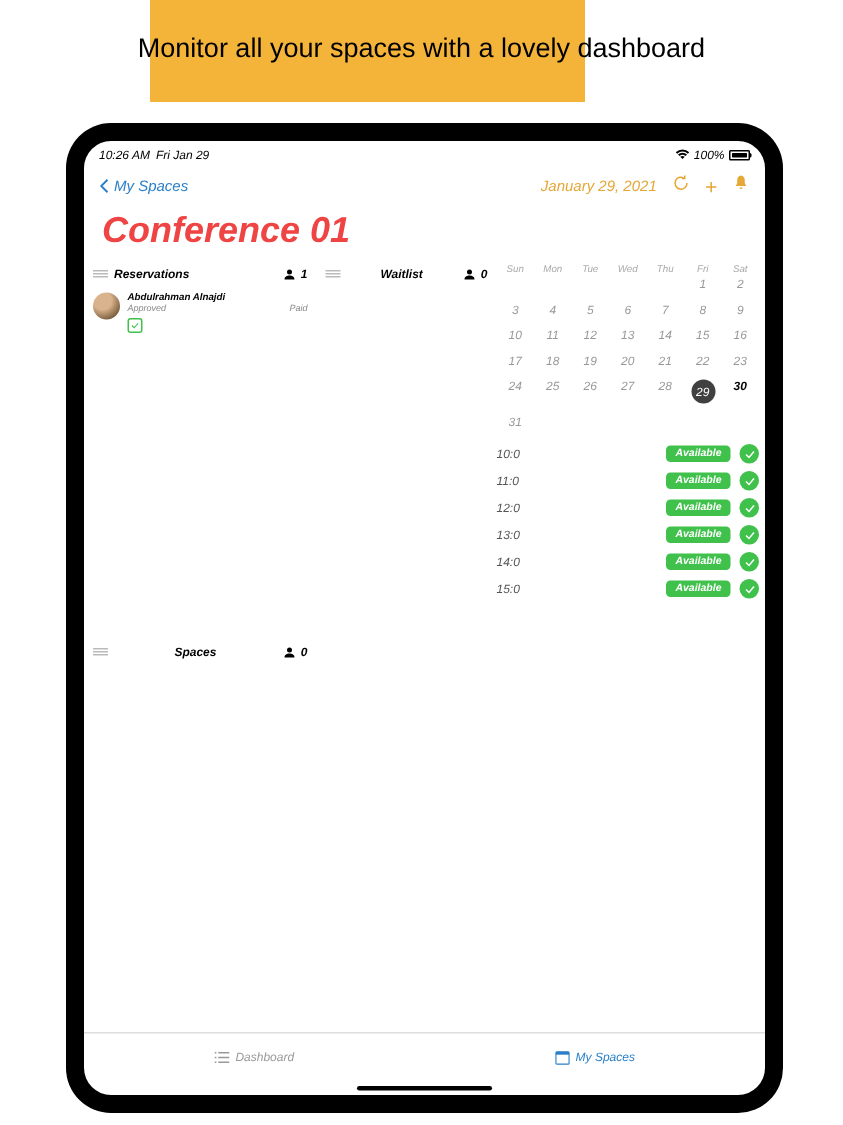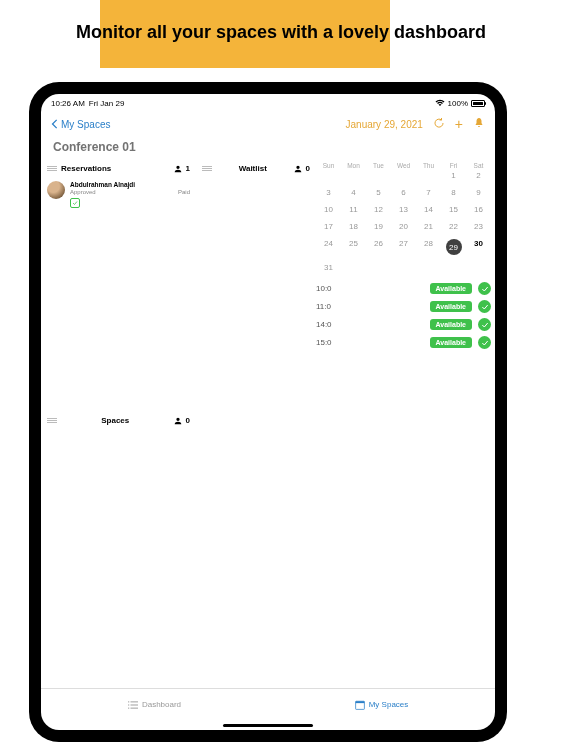--- a/index.html
+++ b/index.html
@@ -1,39 +1,39 @@
 <!DOCTYPE html>
 <html><head>
 <meta charset="utf-8">
 <style>
   * { box-sizing: border-box; margin: 0; padding: 0; }
   html, body { width: 562px; height: 750px; font-family: -apple-system, Helvetica, Arial, sans-serif; background: #fff; }
   .page { width: 562px; height: 750px; position: relative; background: #fff; overflow: hidden; }
   .marketing-banner { position: absolute; top: 0; left: 100px; width: 290px; height: 68px; background: #F4B43A; z-index: 0; }
-  .marketing-text { position: absolute; top: 22px; left: 0; width: 562px; text-align: center; font-size: 18px; font-weight: 700; color: #000; z-index: 1; }
-  .device { position: absolute; top: 82px; left: 29px; width: 478px; height: 660px; background: #000; border-radius: 30px; padding: 12px; }
+  .marketing-text { position: absolute; top: 22px; left: 0; width: 562px; text-align: center; font-size: 18px; font-weight: 400; color: #000; z-index: 1; }
+  .device { position: absolute; top: 82px; left: 44px; width: 478px; height: 660px; background: #000; border-radius: 30px; padding: 12px; font-style: italic; }
   .screen { width: 100%; height: 100%; background: #fff; border-radius: 18px; overflow: hidden; display: flex; flex-direction: column; position: relative; }
   
   .status-bar { height: 18px; display: flex; align-items: center; font-size: 8px; color: #000; padding: 0 10px; }
   .status-left { display: flex; gap: 4px; }
   .status-right { margin-left: auto; display: flex; align-items: center; gap: 3px; }
   .wifi-svg { width: 10px; height: 8px; }
   .batt { width: 14px; height: 7px; border: 0.8px solid #000; border-radius: 1px; position: relative; }
   .batt::after { content: ''; position: absolute; right: -2px; top: 1.5px; width: 1px; height: 3px; background: #000; border-radius: 0 1px 1px 0; }
   .batt-fill { position: absolute; inset: 1px; background: #000; border-radius: 0.5px; }
   
   .nav { height: 24px; display: flex; align-items: center; padding: 0 10px; }
   .nav-back { display: flex; align-items: center; color: #2A7FC8; font-size: 10px; gap: 2px; }
   .nav-right { margin-left: auto; display: flex; align-items: center; gap: 10px; }
   .nav-date { color: #E5A736; font-size: 10px; margin-left: 12px; }
   .nav-icon { color: #E5A736; }
   .plus { font-size: 14px; font-weight: 300; }
   .bell-svg { width: 12px; height: 12px; fill: #E5A736; }
   .refresh-svg { width: 12px; height: 12px; stroke: #E5A736; fill: none; stroke-width: 2; }
-  .title { color: #737373; font-size: 12px; font-weight: 600; padding: 4px 12px 6px; }
+  .title { color: #ef4444; font-size: 24px; font-weight: 600; padding: 4px 12px 6px; }
   
   .body { flex: 1; display: flex; overflow: hidden; }
   .left-col { width: 155px; display: flex; flex-direction: column; }
   .mid-col { width: 120px; display: flex; flex-direction: column; }
   .right-col { flex: 1; display: flex; flex-direction: column; padding-right: 4px; }
   .section-header { display: flex; align-items: center; font-size: 8px; font-weight: 700; padding: 4px 6px; gap: 4px; }
   .list-glyph { width: 10px; display: flex; flex-direction: column; gap: 1px; }
   .list-glyph span { height: 1px; background: #bbb; }
   .person-svg { width: 8px; height: 8px; fill: #000; }
   .count { font-weight: 700; }
@@ -248,20 +248,40 @@
                 <span class="slot-time">11:0</span>
                 <span class="slot-sep"></span>
                 <span class="slot-chip">Available</span>
                 <span class="slot-check">
                   <svg viewBox="0 0 24 24">
                     <path d="M4 12 L10 18 L20 6"></path>
                   </svg>
                 </span>
               </div>
               <div class="slot-row">
+                <span class="slot-time">12:0</span>
+                <span class="slot-sep"></span>
+                <span class="slot-chip">Available</span>
+                <span class="slot-check">
+                  <svg viewBox="0 0 24 24">
+                    <path d="M4 12 L10 18 L20 6"></path>
+                  </svg>
+                </span>
+              </div>
+              <div class="slot-row">
+                <span class="slot-time">13:0</span>
+                <span class="slot-sep"></span>
+                <span class="slot-chip">Available</span>
+                <span class="slot-check">
+                  <svg viewBox="0 0 24 24">
+                    <path d="M4 12 L10 18 L20 6"></path>
+                  </svg>
+                </span>
+              </div>
+              <div class="slot-row">
                 <span class="slot-time">14:0</span>
                 <span class="slot-sep"></span>
                 <span class="slot-chip">Available</span>
                 <span class="slot-check">
                   <svg viewBox="0 0 24 24">
                     <path d="M4 12 L10 18 L20 6"></path>
                   </svg>
                 </span>
               </div>
               <div class="slot-row">

